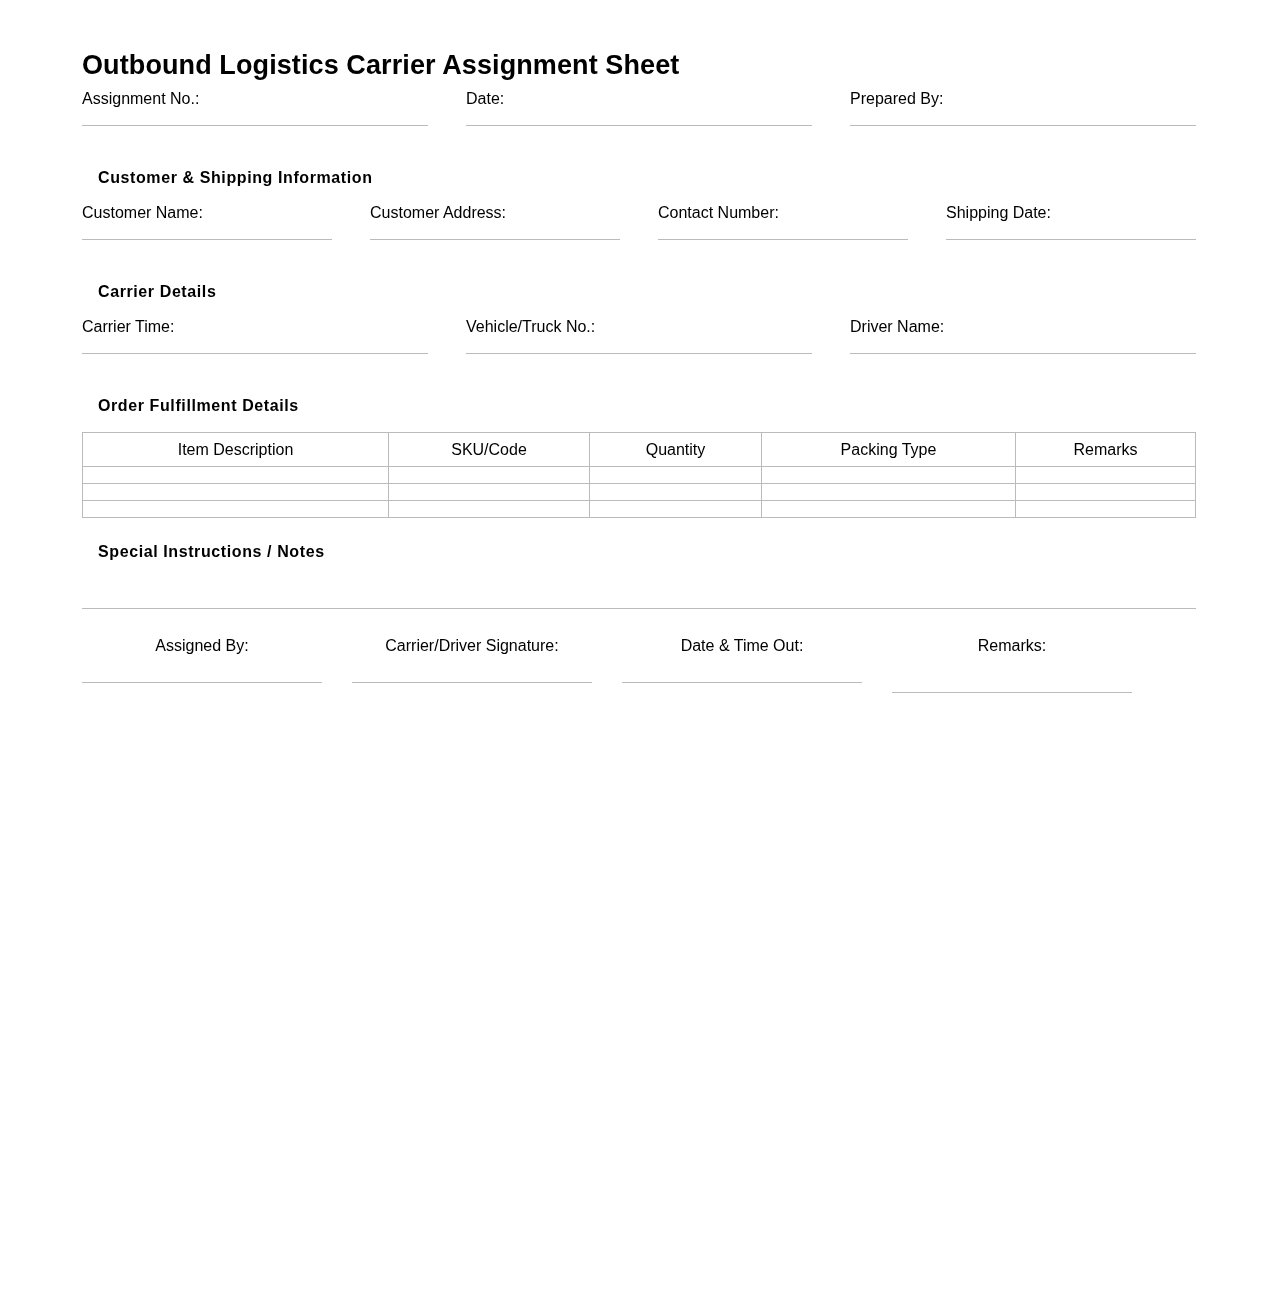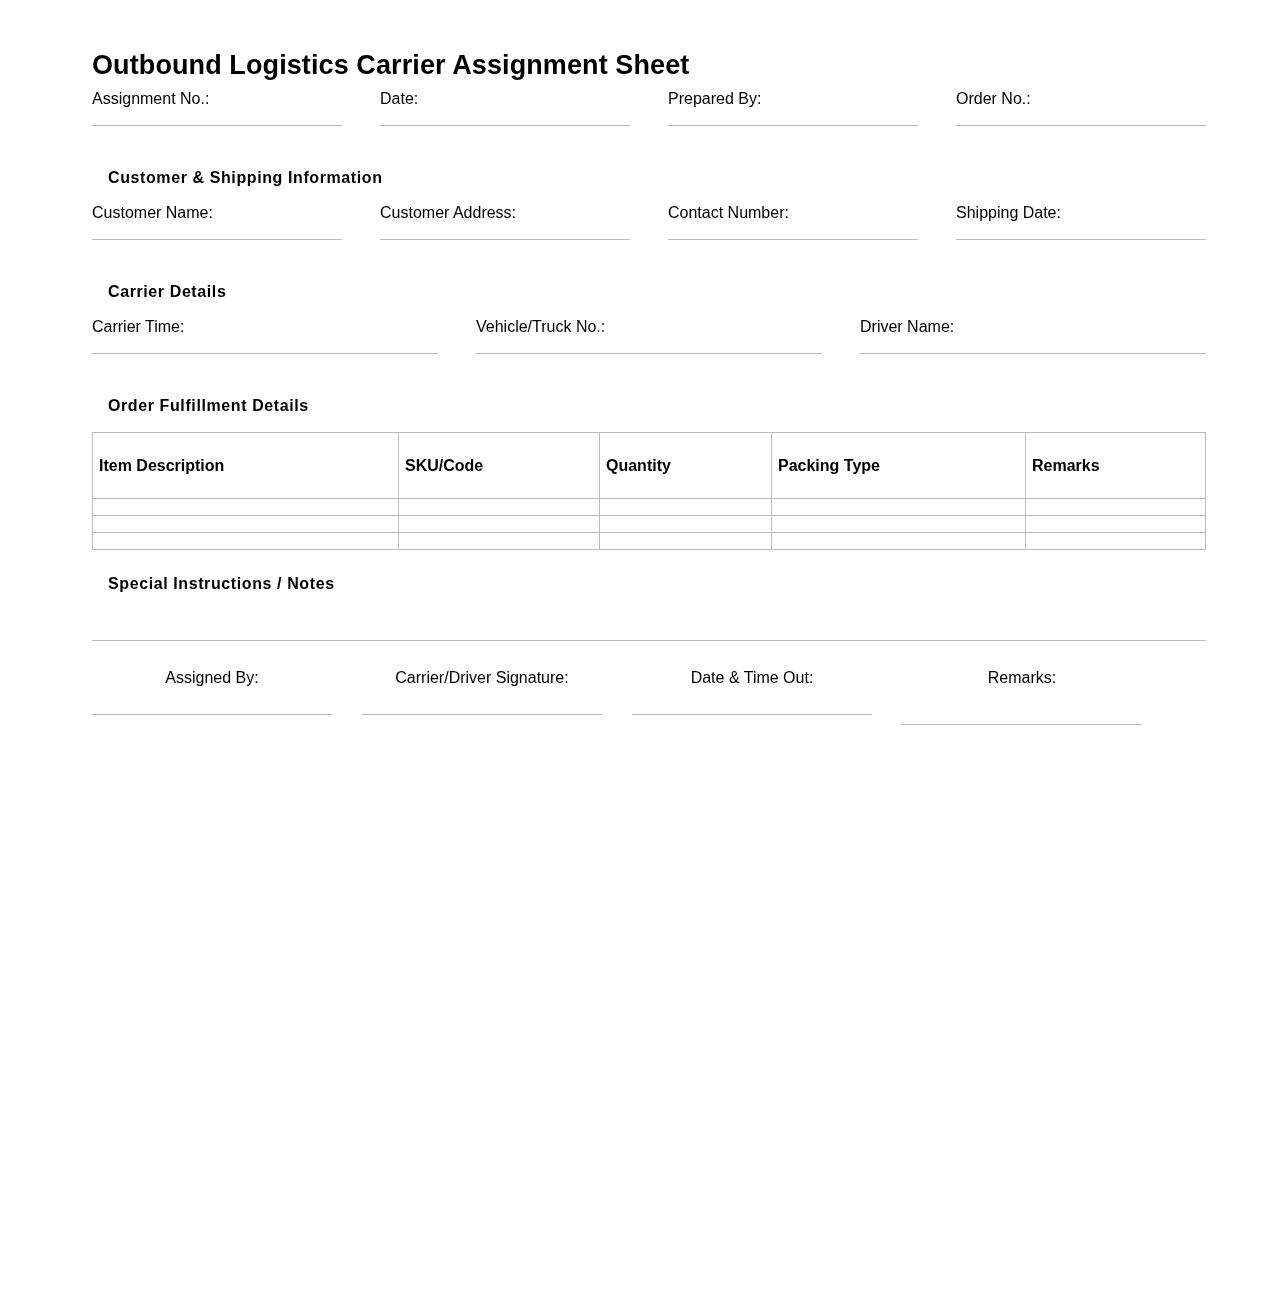--- a/index.html
+++ b/index.html
@@ -1,28 +1,28 @@
 <!DOCTYPE html>
 <html><head>
   <meta charset="utf-8">
   <style>
     html, body { margin: 0; padding: 0; background: #ffffff; }
     body { width: 1278px; height: 1300px; position: relative; font-family: "Liberation Sans", sans-serif; color: #000; }
-    .page { position: absolute; left: 92px; top: 48px; width: 1114px; }
+    .page { position: absolute; left: 82px; top: 48px; width: 1114px; }
     h1.title { font-size: 27px; font-weight: bold; margin: 0; line-height: 34px; letter-spacing: 0.1px; }
     .row4 { display: flex; gap: 38px; margin-top: 8px; }
     .field { flex: 1; }
     .field .label { font-size: 16px; line-height: 18px; display: block; }
     .field .line { height: 0; border-bottom: 1px solid #bbbbbb; margin-top: 17px; }
     .section-title { font-size: 16px; font-weight: bold; letter-spacing: 0.6px; margin: 16px; line-height: 20px; }
     .sec { margin-top: 42px; }
     .sec .row4 { margin-top: 7px; }
     table.items { border-collapse: collapse; width: 1114px; margin-top: 14px; }
     table.items th, table.items td { border: 1px solid #bbbbbb; text-align: left; }
-    table.items th { font-size: 16px; font-weight: bold; height: 33px; padding: 16px 6px; }
+    table.items th { font-size: 16px; font-weight: normal; height: 33px; padding: 0 6px; text-align: center; }
     table.items td { height: 16px; padding: 0; }
     .notes-line { border-bottom: 1px solid #bbbbbb; margin-top: 46px; }
     .sig-row { display: flex; gap: 30px; margin-top: 28px; text-align: center; }
     .sig { width: 240px; }
     .sig .label { font-size: 16px; line-height: 18px; display: block; }
     .sig .line { border-bottom: 1px solid #bbbbbb; margin-top: 27px; }
     .sig.low .line { margin-top: 37px; }
   </style>
 </head>
 <body>
@@ -34,24 +34,20 @@
     <div class="field">
       <span class="label">Assignment No.:</span>
       <div class="line"></div>
     </div>
     <div class="field">
       <span class="label">Date:</span>
       <div class="line"></div>
     </div>
     <div class="field">
       <span class="label">Prepared By:</span>
-      <div class="line"></div>
-    </div>
-    <div class="field">
-      <span class="label">Order No.:</span>
       <div class="line"></div>
     </div>
   </div>
 
   <div class="sec">
     <h2 class="section-title">Customer &amp; Shipping Information</h2>
     <div class="row4">
       <div class="field">
         <span class="label">Customer Name:</span>
         <div class="line"></div>

